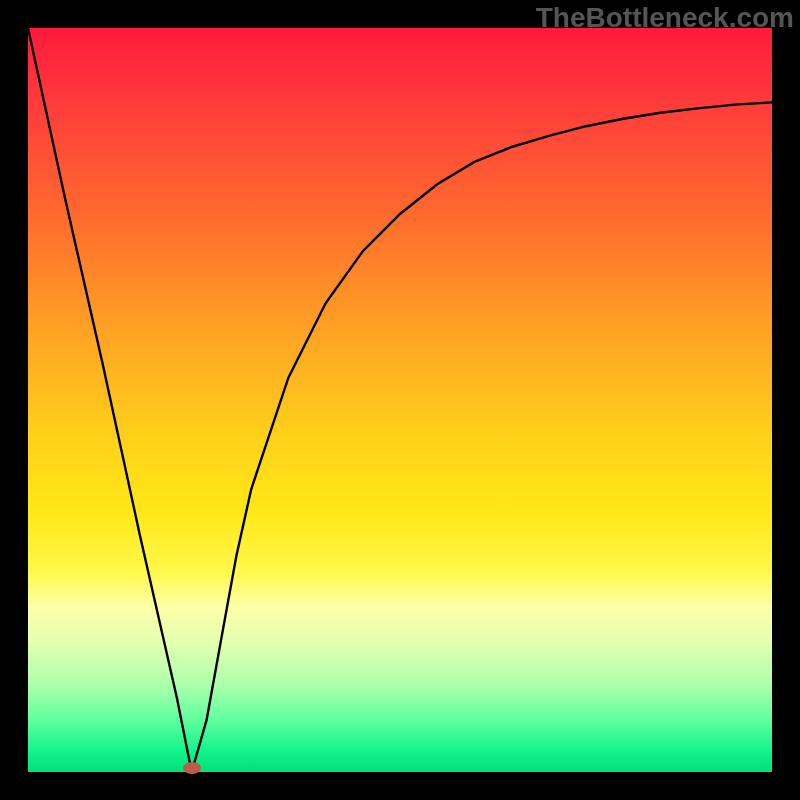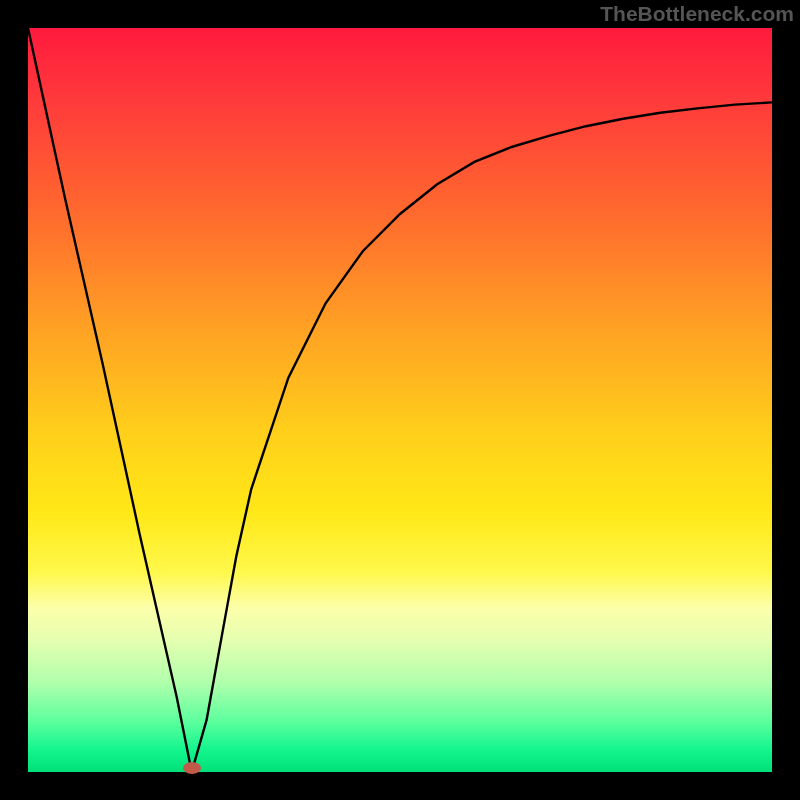--- a/index.html
+++ b/index.html
@@ -9,21 +9,21 @@
     background: #000;
     position: relative;
     overflow: hidden;
     font-family: Arial, sans-serif;
   }
   .watermark {
     position: absolute;
     top: 2px;
     right: 6px;
     color: #555;
-    font-size: 21px;
+    font-size: 28px;
     font-weight: bold;
     z-index: 10;
   }
   .plot-area {
     position: absolute;
     left: 28px;
     top: 28px;
     width: 744px;
     height: 744px;
     background: linear-gradient(to bottom,

